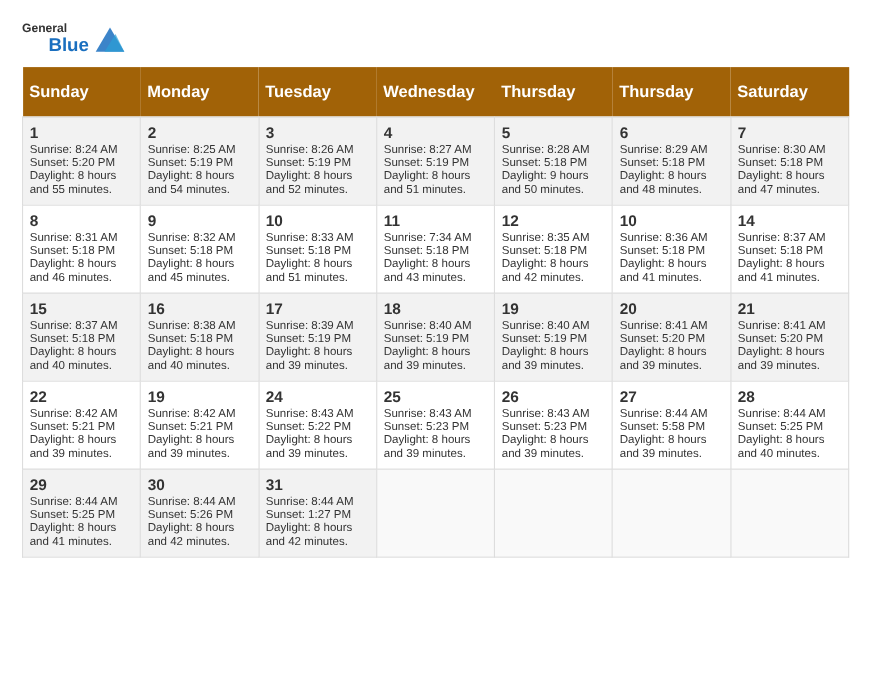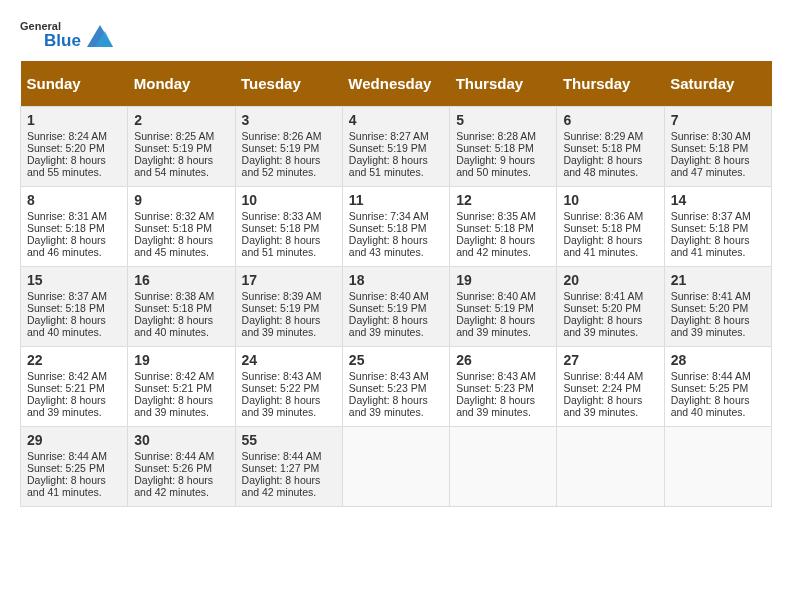--- a/index.html
+++ b/index.html
@@ -140,26 +140,26 @@
         <td><span class="day-num">19</span><span>Sunrise: 8:40 AM</span><br><span>Sunset: 5:19 PM</span><br><span>Daylight: 8 hours and 39 minutes.</span></td>
         <td><span class="day-num">20</span><span>Sunrise: 8:41 AM</span><br><span>Sunset: 5:20 PM</span><br><span>Daylight: 8 hours and 39 minutes.</span></td>
         <td><span class="day-num">21</span><span>Sunrise: 8:41 AM</span><br><span>Sunset: 5:20 PM</span><br><span>Daylight: 8 hours and 39 minutes.</span></td>
       </tr>
       <tr>
         <td><span class="day-num">22</span><span>Sunrise: 8:42 AM</span><br><span>Sunset: 5:21 PM</span><br><span>Daylight: 8 hours and 39 minutes.</span></td>
         <td><span class="day-num">19</span><span>Sunrise: 8:42 AM</span><br><span>Sunset: 5:21 PM</span><br><span>Daylight: 8 hours and 39 minutes.</span></td>
         <td><span class="day-num">24</span><span>Sunrise: 8:43 AM</span><br><span>Sunset: 5:22 PM</span><br><span>Daylight: 8 hours and 39 minutes.</span></td>
         <td><span class="day-num">25</span><span>Sunrise: 8:43 AM</span><br><span>Sunset: 5:23 PM</span><br><span>Daylight: 8 hours and 39 minutes.</span></td>
         <td><span class="day-num">26</span><span>Sunrise: 8:43 AM</span><br><span>Sunset: 5:23 PM</span><br><span>Daylight: 8 hours and 39 minutes.</span></td>
-        <td><span class="day-num">27</span><span>Sunrise: 8:44 AM</span><br><span>Sunset: 2:24 PM</span><br><span>Daylight: 8 hours and 39 minutes.</span></td>
+        <td><span class="day-num">27</span><span>Sunrise: 8:44 AM</span><br><span>Sunset: 5:58 PM</span><br><span>Daylight: 8 hours and 39 minutes.</span></td>
         <td><span class="day-num">28</span><span>Sunrise: 8:44 AM</span><br><span>Sunset: 5:25 PM</span><br><span>Daylight: 8 hours and 40 minutes.</span></td>
       </tr>
       <tr>
         <td><span class="day-num">29</span><span>Sunrise: 8:44 AM</span><br><span>Sunset: 5:25 PM</span><br><span>Daylight: 8 hours and 41 minutes.</span></td>
         <td><span class="day-num">30</span><span>Sunrise: 8:44 AM</span><br><span>Sunset: 5:26 PM</span><br><span>Daylight: 8 hours and 42 minutes.</span></td>
-        <td><span class="day-num">55</span><span>Sunrise: 8:44 AM</span><br><span>Sunset: 1:27 PM</span><br><span>Daylight: 8 hours and 42 minutes.</span></td>
+        <td><span class="day-num">31</span><span>Sunrise: 8:44 AM</span><br><span>Sunset: 1:27 PM</span><br><span>Daylight: 8 hours and 42 minutes.</span></td>
         <td class="cell-empty"></td>
         <td class="cell-empty"></td>
         <td class="cell-empty"></td>
         <td class="cell-empty"></td>
       </tr>
     </tbody>
 </table>
 
 </body></html>

